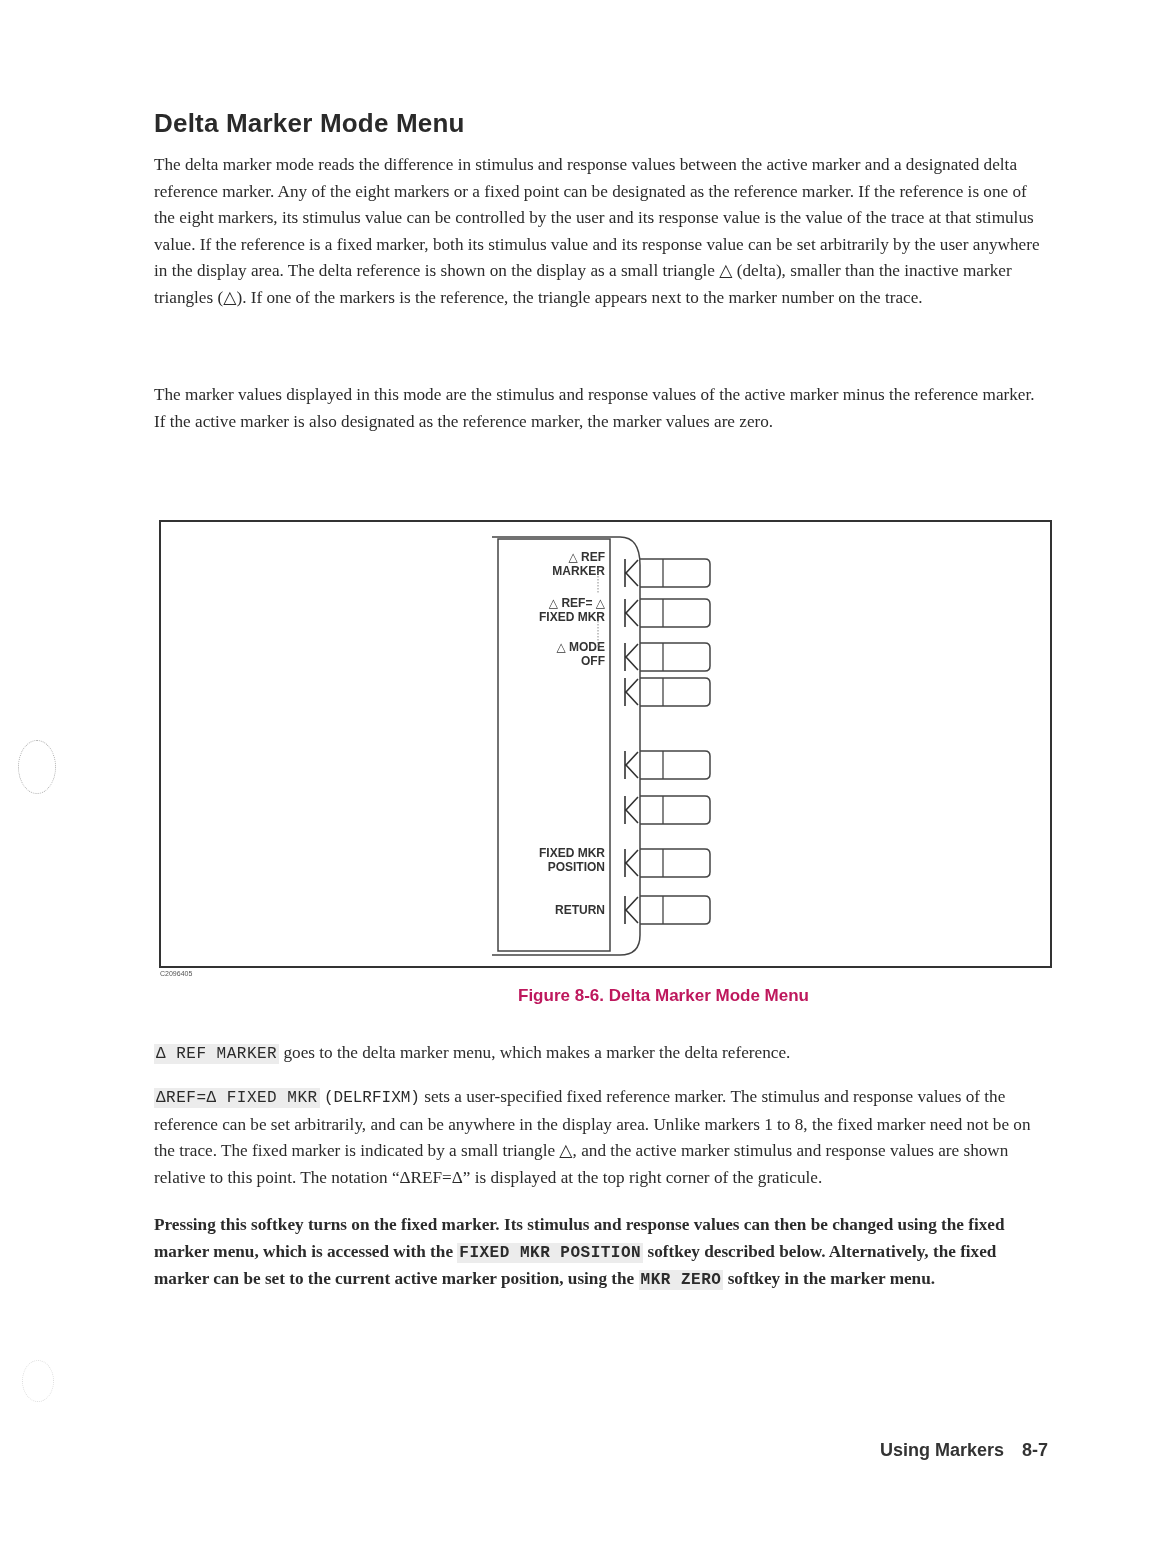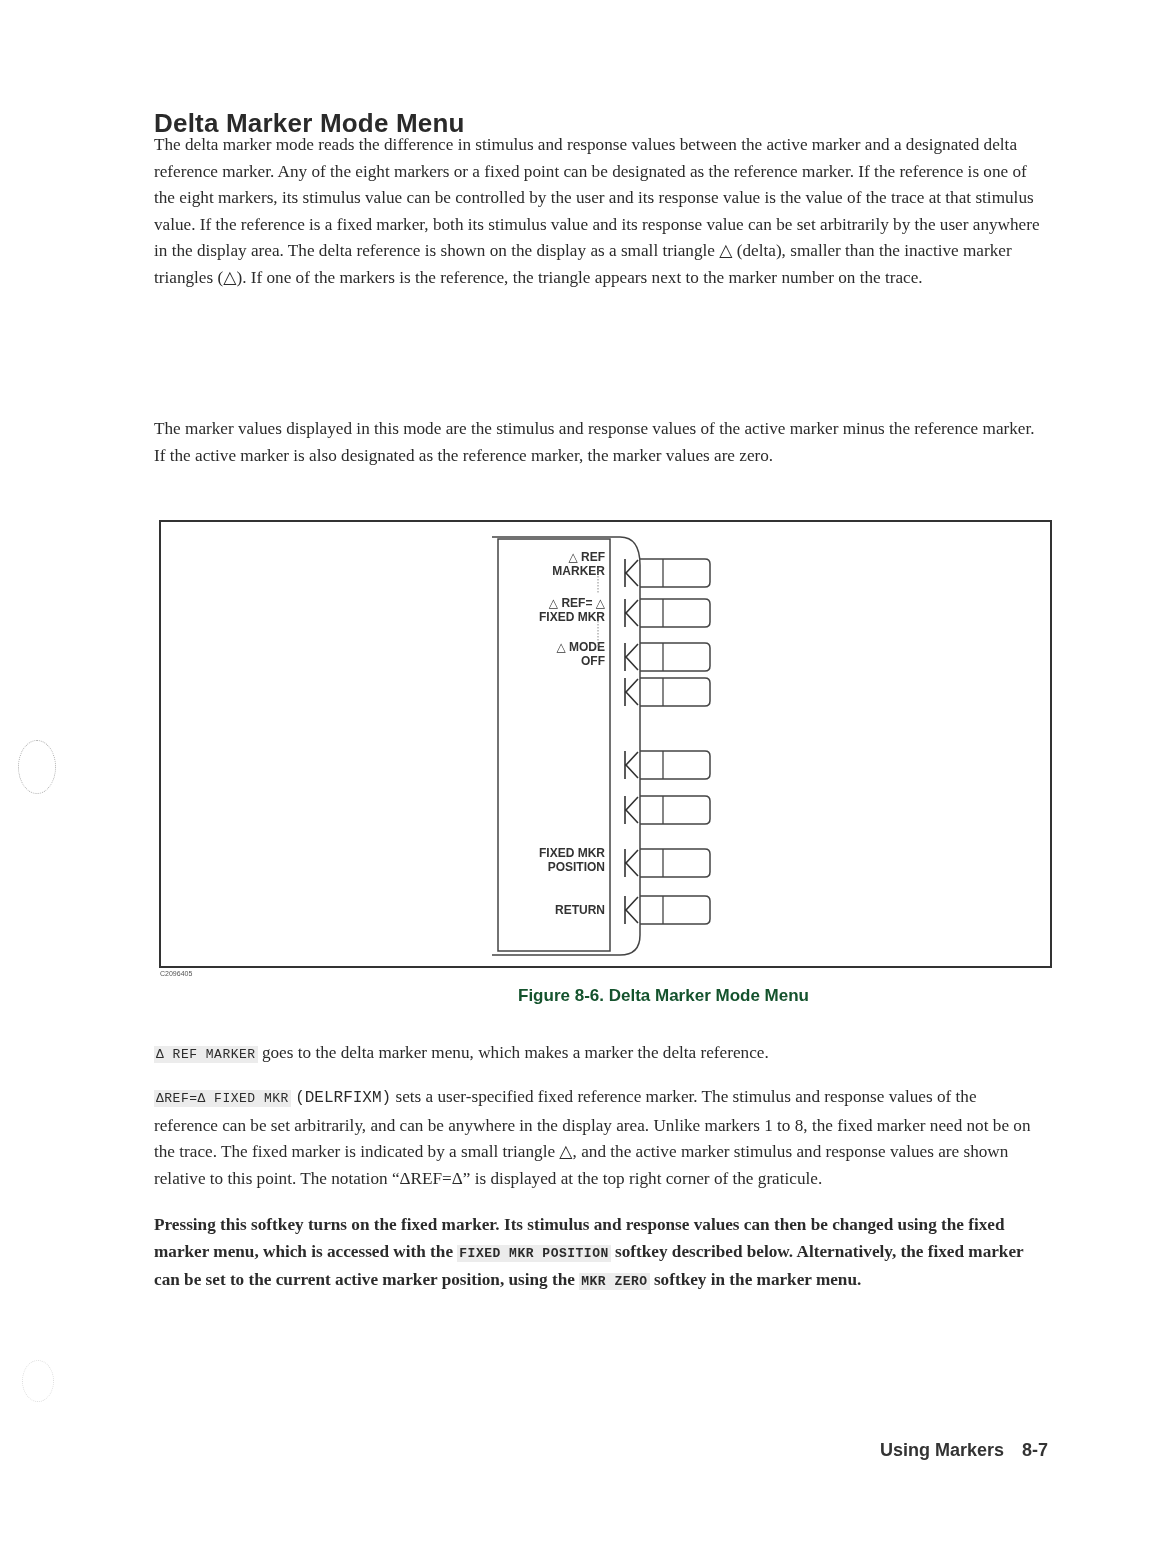--- a/index.html
+++ b/index.html
@@ -1,35 +1,35 @@
 <!DOCTYPE html>
 <html><head>
 <meta charset="utf-8">
 <style>
   html, body { margin: 0; padding: 0; background: #ffffff; }
   body { width: 1176px; height: 1544px; position: relative; overflow: hidden; color: #1a1a1a; }
   .sans { font-family: "Liberation Sans", "DejaVu Sans", sans-serif; }
 
   #heading { position: absolute; left: 154px; top: 108px; font-size: 26px; font-weight: bold; color: #2a2a2a; letter-spacing: 0.2px; }
   .para { position: absolute; left: 154px; width: 890px; font-size: 17.2px; line-height: 26.5px; color: #2b2b2b; font-family: "Liberation Serif", "DejaVu Serif", serif; }
-  #p1 { top: 132px; }
-  #p2 { top: 416px; }
+  #p1 { top: 152px; }
+  #p2 { top: 382px; }
   #p3 { top: 1040px; }
   #p4 { top: 1084px; }
   #p5 { top: 1212px; font-weight: bold; }
 
-  .softkey { font-family: "Liberation Mono", "DejaVu Sans Mono", monospace; font-size: 13px; background: #ececec; padding: 1px 2px; letter-spacing: 0.5px; }
+  .softkey { font-family: "Liberation Mono", "DejaVu Sans Mono", monospace; font-size: 16px; background: #ececec; padding: 1px 2px; letter-spacing: 0.5px; }
   .code { font-family: "Liberation Mono", "DejaVu Sans Mono", monospace; font-size: 16px; text-align: right; }
 
   #figure-frame { position: absolute; left: 159px; top: 520px; width: 893px; height: 448px; border: 2px solid #333; box-sizing: border-box; }
   #figure-code { position: absolute; left: 160px; top: 970px; font-size: 7px; color: #555; font-family: "Liberation Sans", sans-serif; }
   #figure-svg { position: absolute; left: 480px; top: 525px; }
   .sk-label { font-family: "Liberation Sans", "DejaVu Sans", sans-serif; font-size: 12px; font-weight: bold; fill: #333; }
 
-  #caption { position: absolute; left: 0; width: 1147px; top: 986px; text-align: center; font-size: 17px; font-weight: bold; color: #14532d; }
+  #caption { position: absolute; left: 0; width: 1147px; top: 986px; text-align: center; font-size: 17px; font-weight: bold; color: #be185d; }
   #caption span { margin-left: 180px; }
 
   #footer { position: absolute; right: 128px; top: 1440px; font-size: 18px; font-weight: bold; color: #333; }
   #footer .pg { margin-left: 18px; }
 
   .scan-dot { position: absolute; border: 1px dotted #aaa; border-radius: 50%; }
 </style>
 </head>
 <body>
 

